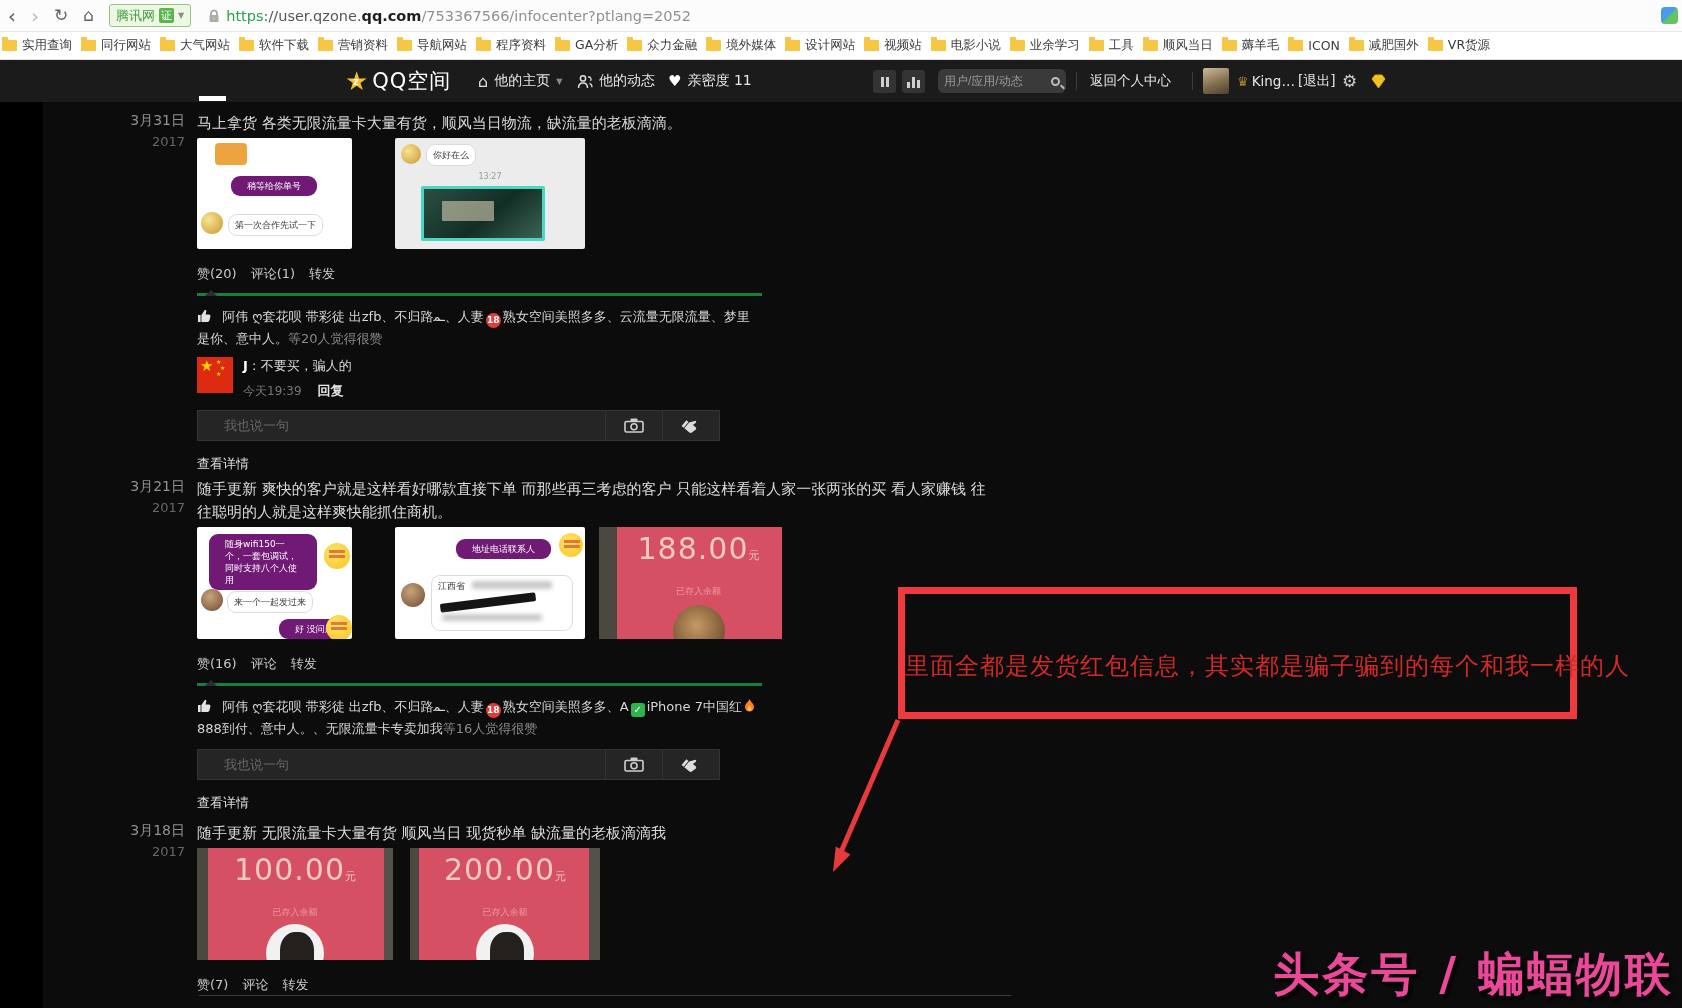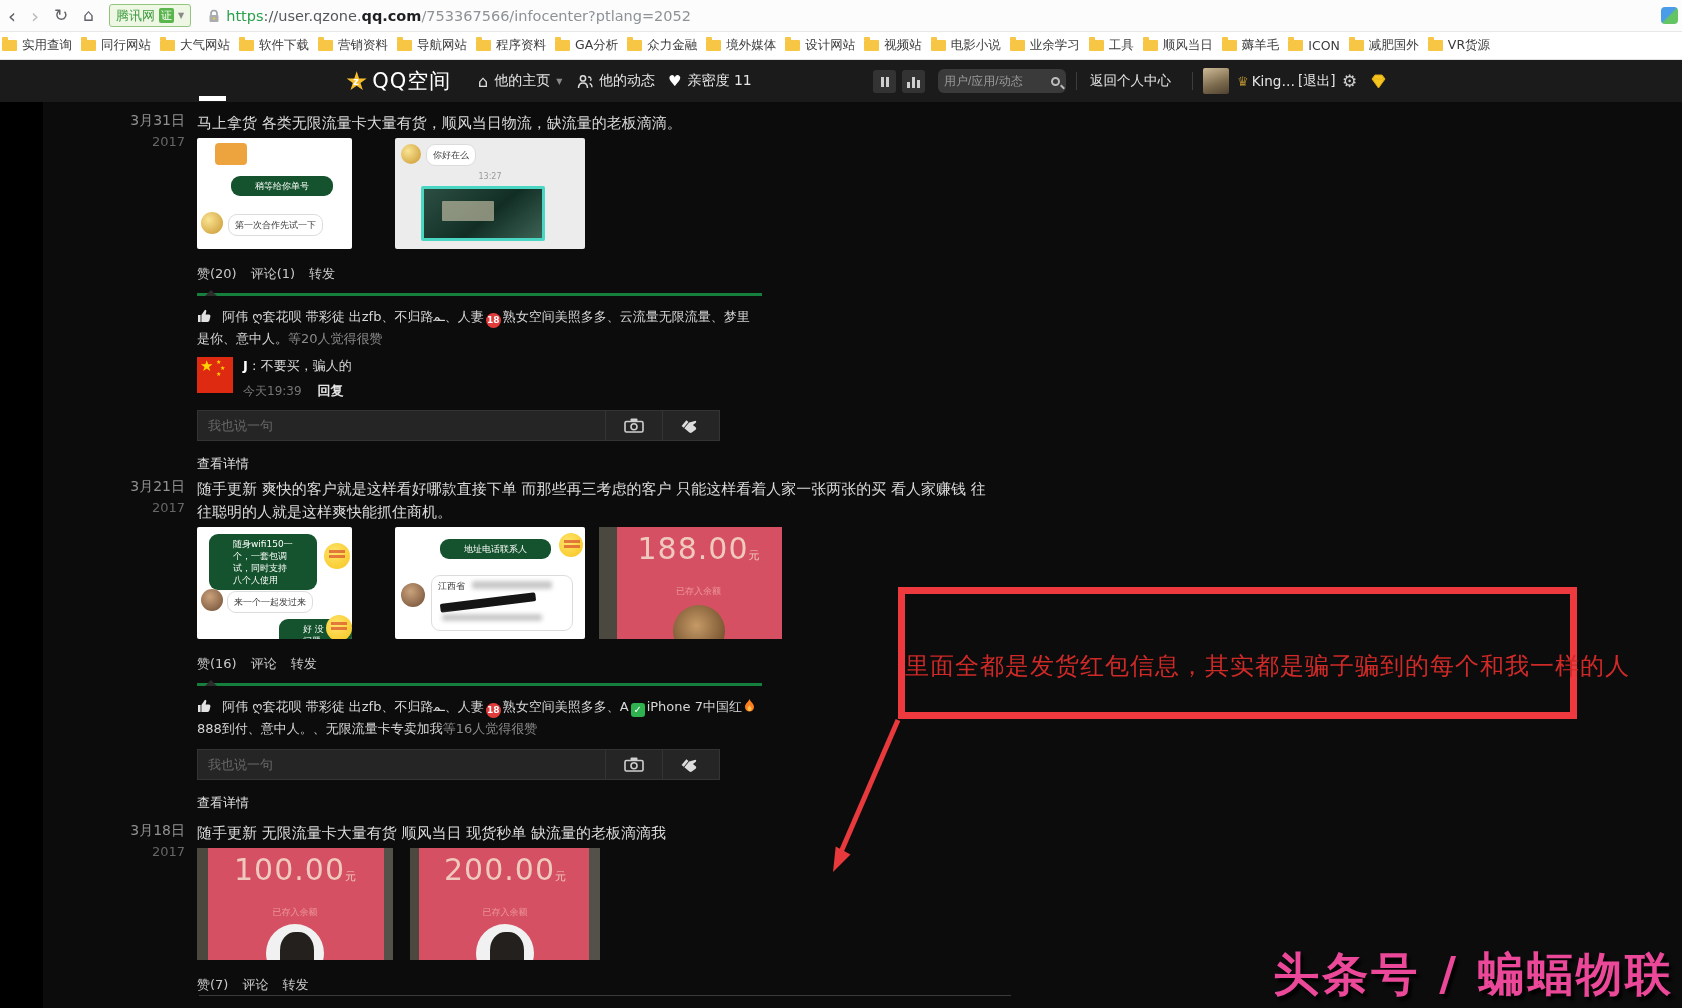--- a/index.html
+++ b/index.html
@@ -64,21 +64,21 @@
   .tab-indicator{position:absolute;left:199px;top:-6px;width:27px;height:5px;background:#fff}
 
   .post{position:absolute;left:197px;width:830px}
   .post1{top:10px}.post2{top:376px}.post3{top:720px}
   .post-date{position:absolute;left:-76px;top:1px;width:64px;text-align:right;color:#919191;font-size:14px;line-height:1}
   .post-year{display:block;color:#676767;font-size:13px;margin-top:8px}
   .post-text{color:#dadada;font-size:15px;line-height:23px;max-width:795px}
 
   .img-row{display:flex;margin-top:3px}
   .chat-card{position:relative;background:#fff;border-radius:2px;overflow:hidden;flex-shrink:0;font-size:9px}
-  .bubble-blue{position:absolute;background:#14532d;color:#fff;line-height:12px;padding:4px 24px;border-radius:9px}
+  .bubble-blue{position:absolute;background:#701a75;color:#fff;line-height:12px;padding:4px 16px;border-radius:9px}
   .bubble-white{position:absolute;background:#fff;border:1px solid #dcdcdc;color:#3a3a3a;line-height:12px;padding:4px 6px;border-radius:9px}
   .av-gold{position:absolute;width:22px;height:22px;border-radius:50%;background:radial-gradient(circle at 35% 35%,#fae493,#c9952e)}
   .av-person{position:absolute;width:22px;height:22px;border-radius:50%;background:radial-gradient(circle at 40% 35%,#caa27c,#6e4c33)}
   .sticker{position:absolute;width:26px;height:26px;border-radius:50%;background:radial-gradient(circle at 40% 35%,#ffe46a,#f7c41e)}
   .sticker::after{content:"";position:absolute;left:5px;top:7px;width:16px;height:3px;background:#d94f2b;box-shadow:0 5px 0 #d94f2b;opacity:.7}
   .chat-time{position:absolute;width:100%;text-align:center;color:#9a9a9a;font-size:8px}
   .pkg-photo{position:absolute;left:26px;top:48px;width:124px;height:55px;border:3px solid #49d6c2;border-radius:2px;background:linear-gradient(140deg,#2c4f43,#122e24 55%,#3c6355)}
   .pkg-photo::after{content:"";position:absolute;left:18px;top:12px;width:52px;height:20px;background:#c8c2a8;opacity:.65;border-radius:1px}
   .frag-orange{position:absolute;left:18px;top:5px;width:32px;height:22px;background:#eda43e;border-radius:4px}
   .scribble{position:absolute;left:8px;top:22px;width:96px;height:9px;background:#151515;transform:rotate(-7deg);border-radius:2px}
@@ -108,21 +108,21 @@
   .comment{display:flex;margin-top:8px;gap:10px;width:565px}
   .flag{position:relative;width:36px;height:36px;background:#dd2a10;flex-shrink:0}
   .flag-star-big{position:absolute;left:3px;top:0px;color:#ffd400;font-size:15px;line-height:18px}
   .flag-star-s{position:absolute;color:#ffd400;font-size:6px;line-height:6px}
   .comment-body{font-size:13px;color:#d6d6d6}
   .comment-name{font-weight:bold;color:#fff}
   .comment-time-row{margin-top:7px;font-size:12px;color:#757575}
   .reply-link{color:#e4e4e4;font-weight:bold;margin-left:12px;font-size:13px}
 
   .reply-box{margin-top:10px;width:523px;height:31px;background:#252525;border:1px solid #343434;display:flex;align-items:center}
-  .reply-ph{flex:1;padding-left:10px;color:#686868;font-size:13px}
+  .reply-ph{flex:1;padding-left:26px;color:#686868;font-size:13px}
   .reply-btn{width:57px;height:100%;border-left:1px solid #343434;display:flex;align-items:center;justify-content:center;cursor:pointer}
   .detail-link{display:inline-block;margin-top:14px;font-size:13px;color:#dedede;cursor:pointer}
 
   .bottom-line{position:absolute;left:199px;top:893px;width:812px;height:1px;background:#3a3a3a}
 
   
   .red-box{position:absolute;left:898px;top:485px;width:679px;height:132px;border:7px solid #ee3a3e}
   .red-box-text{margin-top:56px;text-align:center;color:#cf2a28;font-size:24px;letter-spacing:1px;font-family:"Liberation Serif","DejaVu Serif",serif;white-space:nowrap}
   .arrow-svg{position:absolute;left:815px;top:612px}
 

